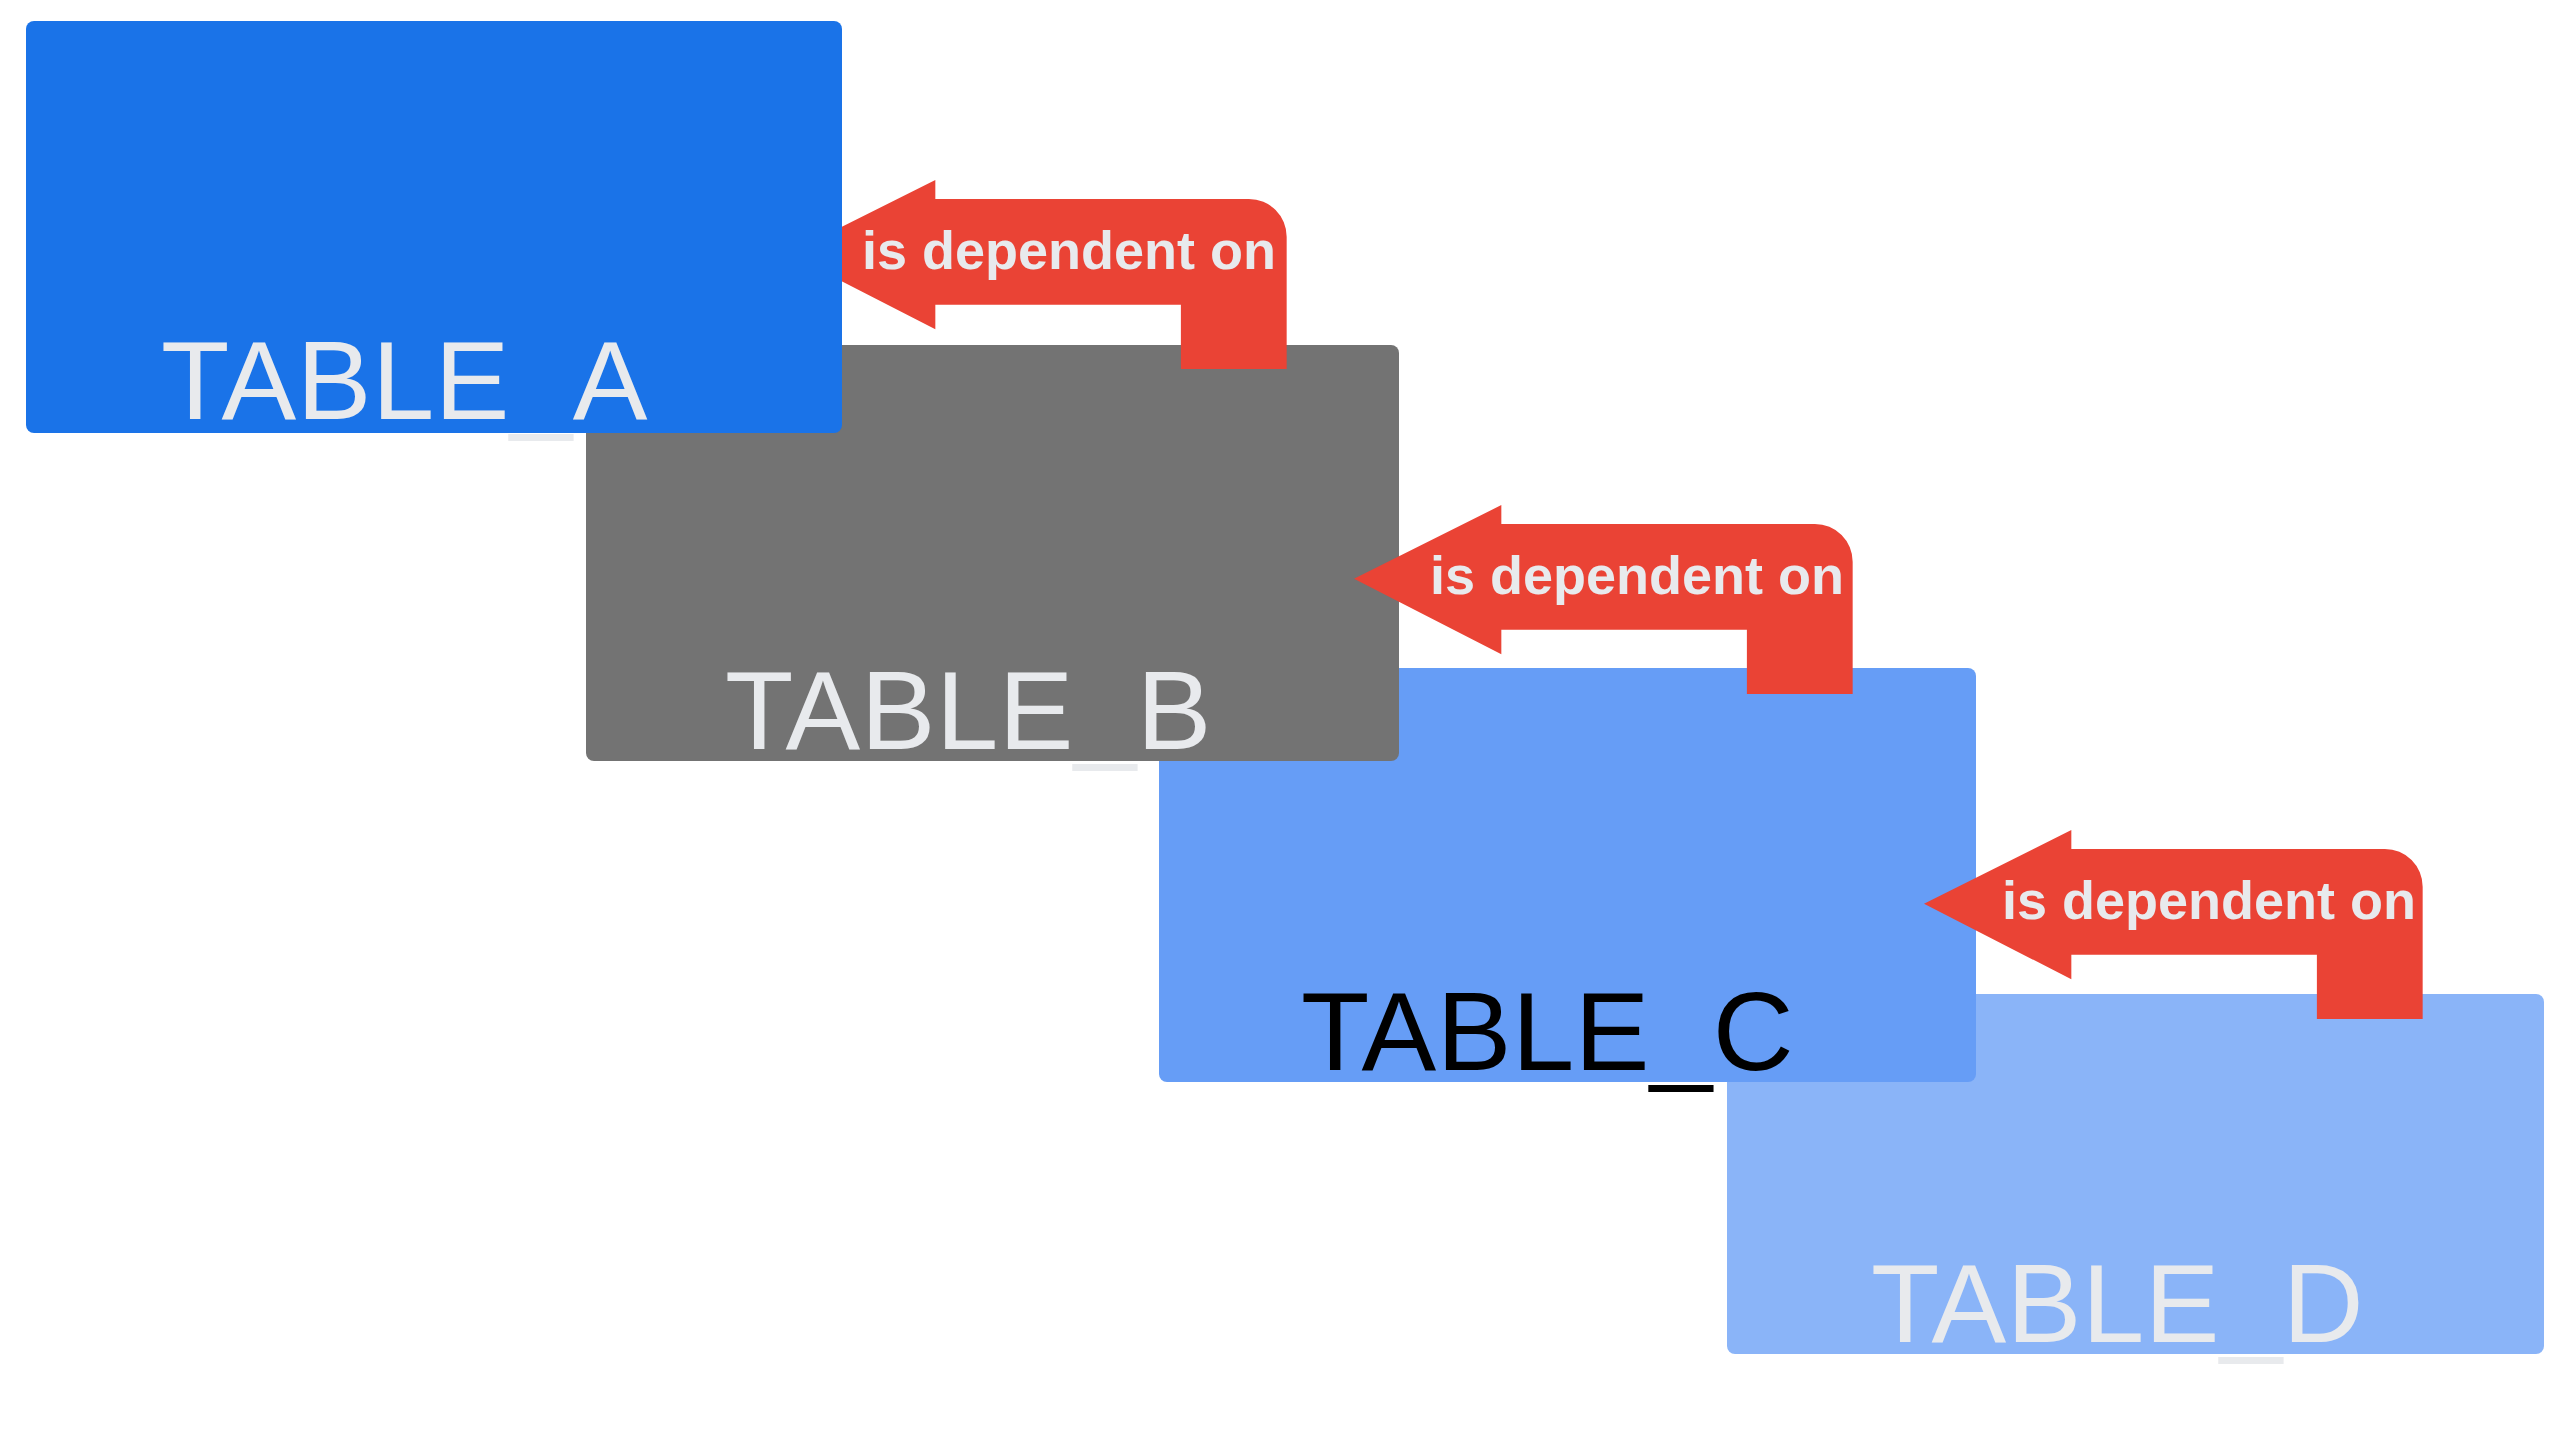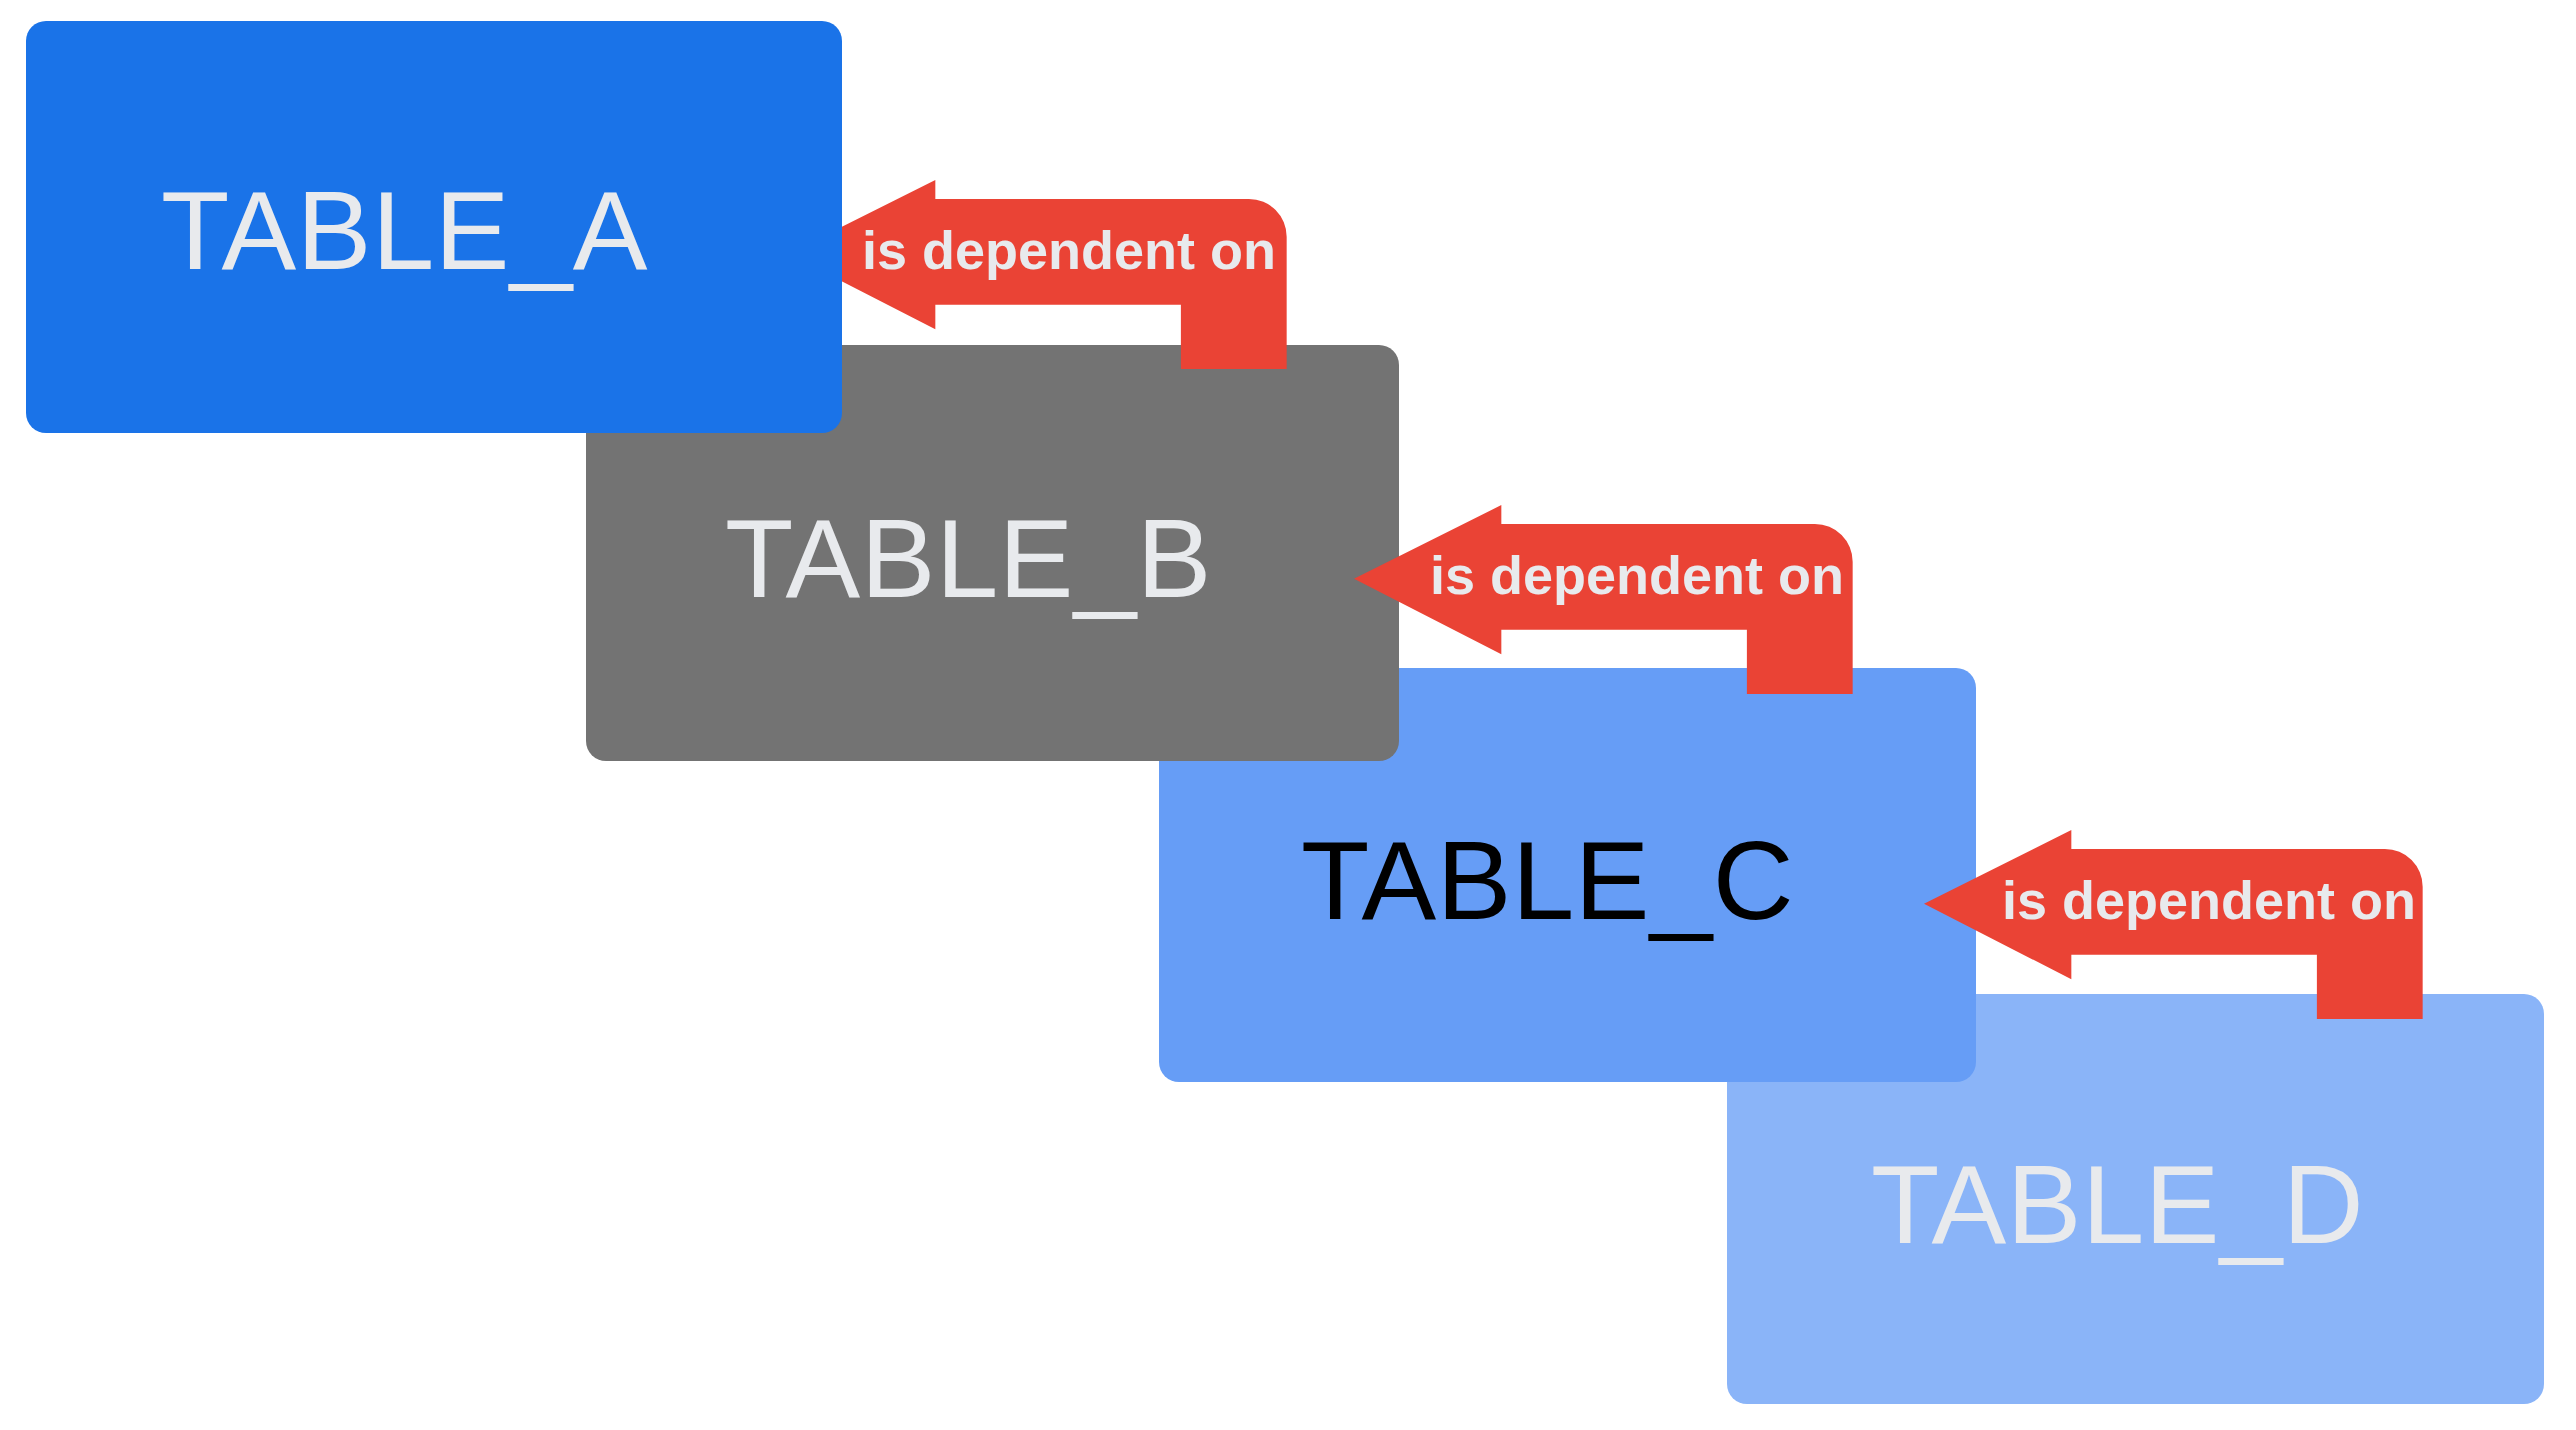--- a/index.html
+++ b/index.html
@@ -14,40 +14,40 @@
   #canvas {
     position: relative;
     width: 2576px;
     height: 1430px;
     background: #ffffff;
     overflow: hidden;
   }
   .node {
     position: absolute;
     display: flex;
-    align-items: center;
+    align-items: flex-end;
     justify-content: center;
-    border-radius: 20px;
+    border-radius: 8px;
     box-sizing: border-box;
     padding-left: 32px;
   }
   .node-label {
     color: #e8eaed;
     font-family: "Liberation Sans", "DejaVu Sans", sans-serif;
     font-weight: 300;
     letter-spacing: 0.5px;
     white-space: nowrap;
     line-height: 1;
     user-select: none;
   }
   
   #node-a { left: 25.5px;   top: 21px;   width: 816px; height: 412px; background: #1a73e8; z-index: 10; }
   #node-b { left: 586px;  top: 345px;  width: 813px; height: 416px; background: #4285f4; z-index: 8; }
   #node-c { left: 1159px; top: 668px;  width: 817px; height: 414px; background: #669df6; z-index: 6; }
-  #node-d { left: 1727px; top: 994px; width: 817px; height: 410px; background: #8ab4f8; z-index: 4; }
+  #node-d { left: 1727px; top: 994px; width: 817px; height: 360px; background: #8ab4f8; z-index: 4; }
 
   #node-a .node-label { font-size: 112px; transform: translate(-45px, 3.8px); }
   #node-b .node-label { font-size: 112px; transform: translate(-40px, 5.7px); }
   #node-c .node-label { font-size: 112px; transform: translate(-36px, 5.7px); }
   #node-d .node-label { font-size: 112px; transform: translate(-34px, 5.7px); }
 
   
   .edge {
     position: absolute;
     z-index: 9;

